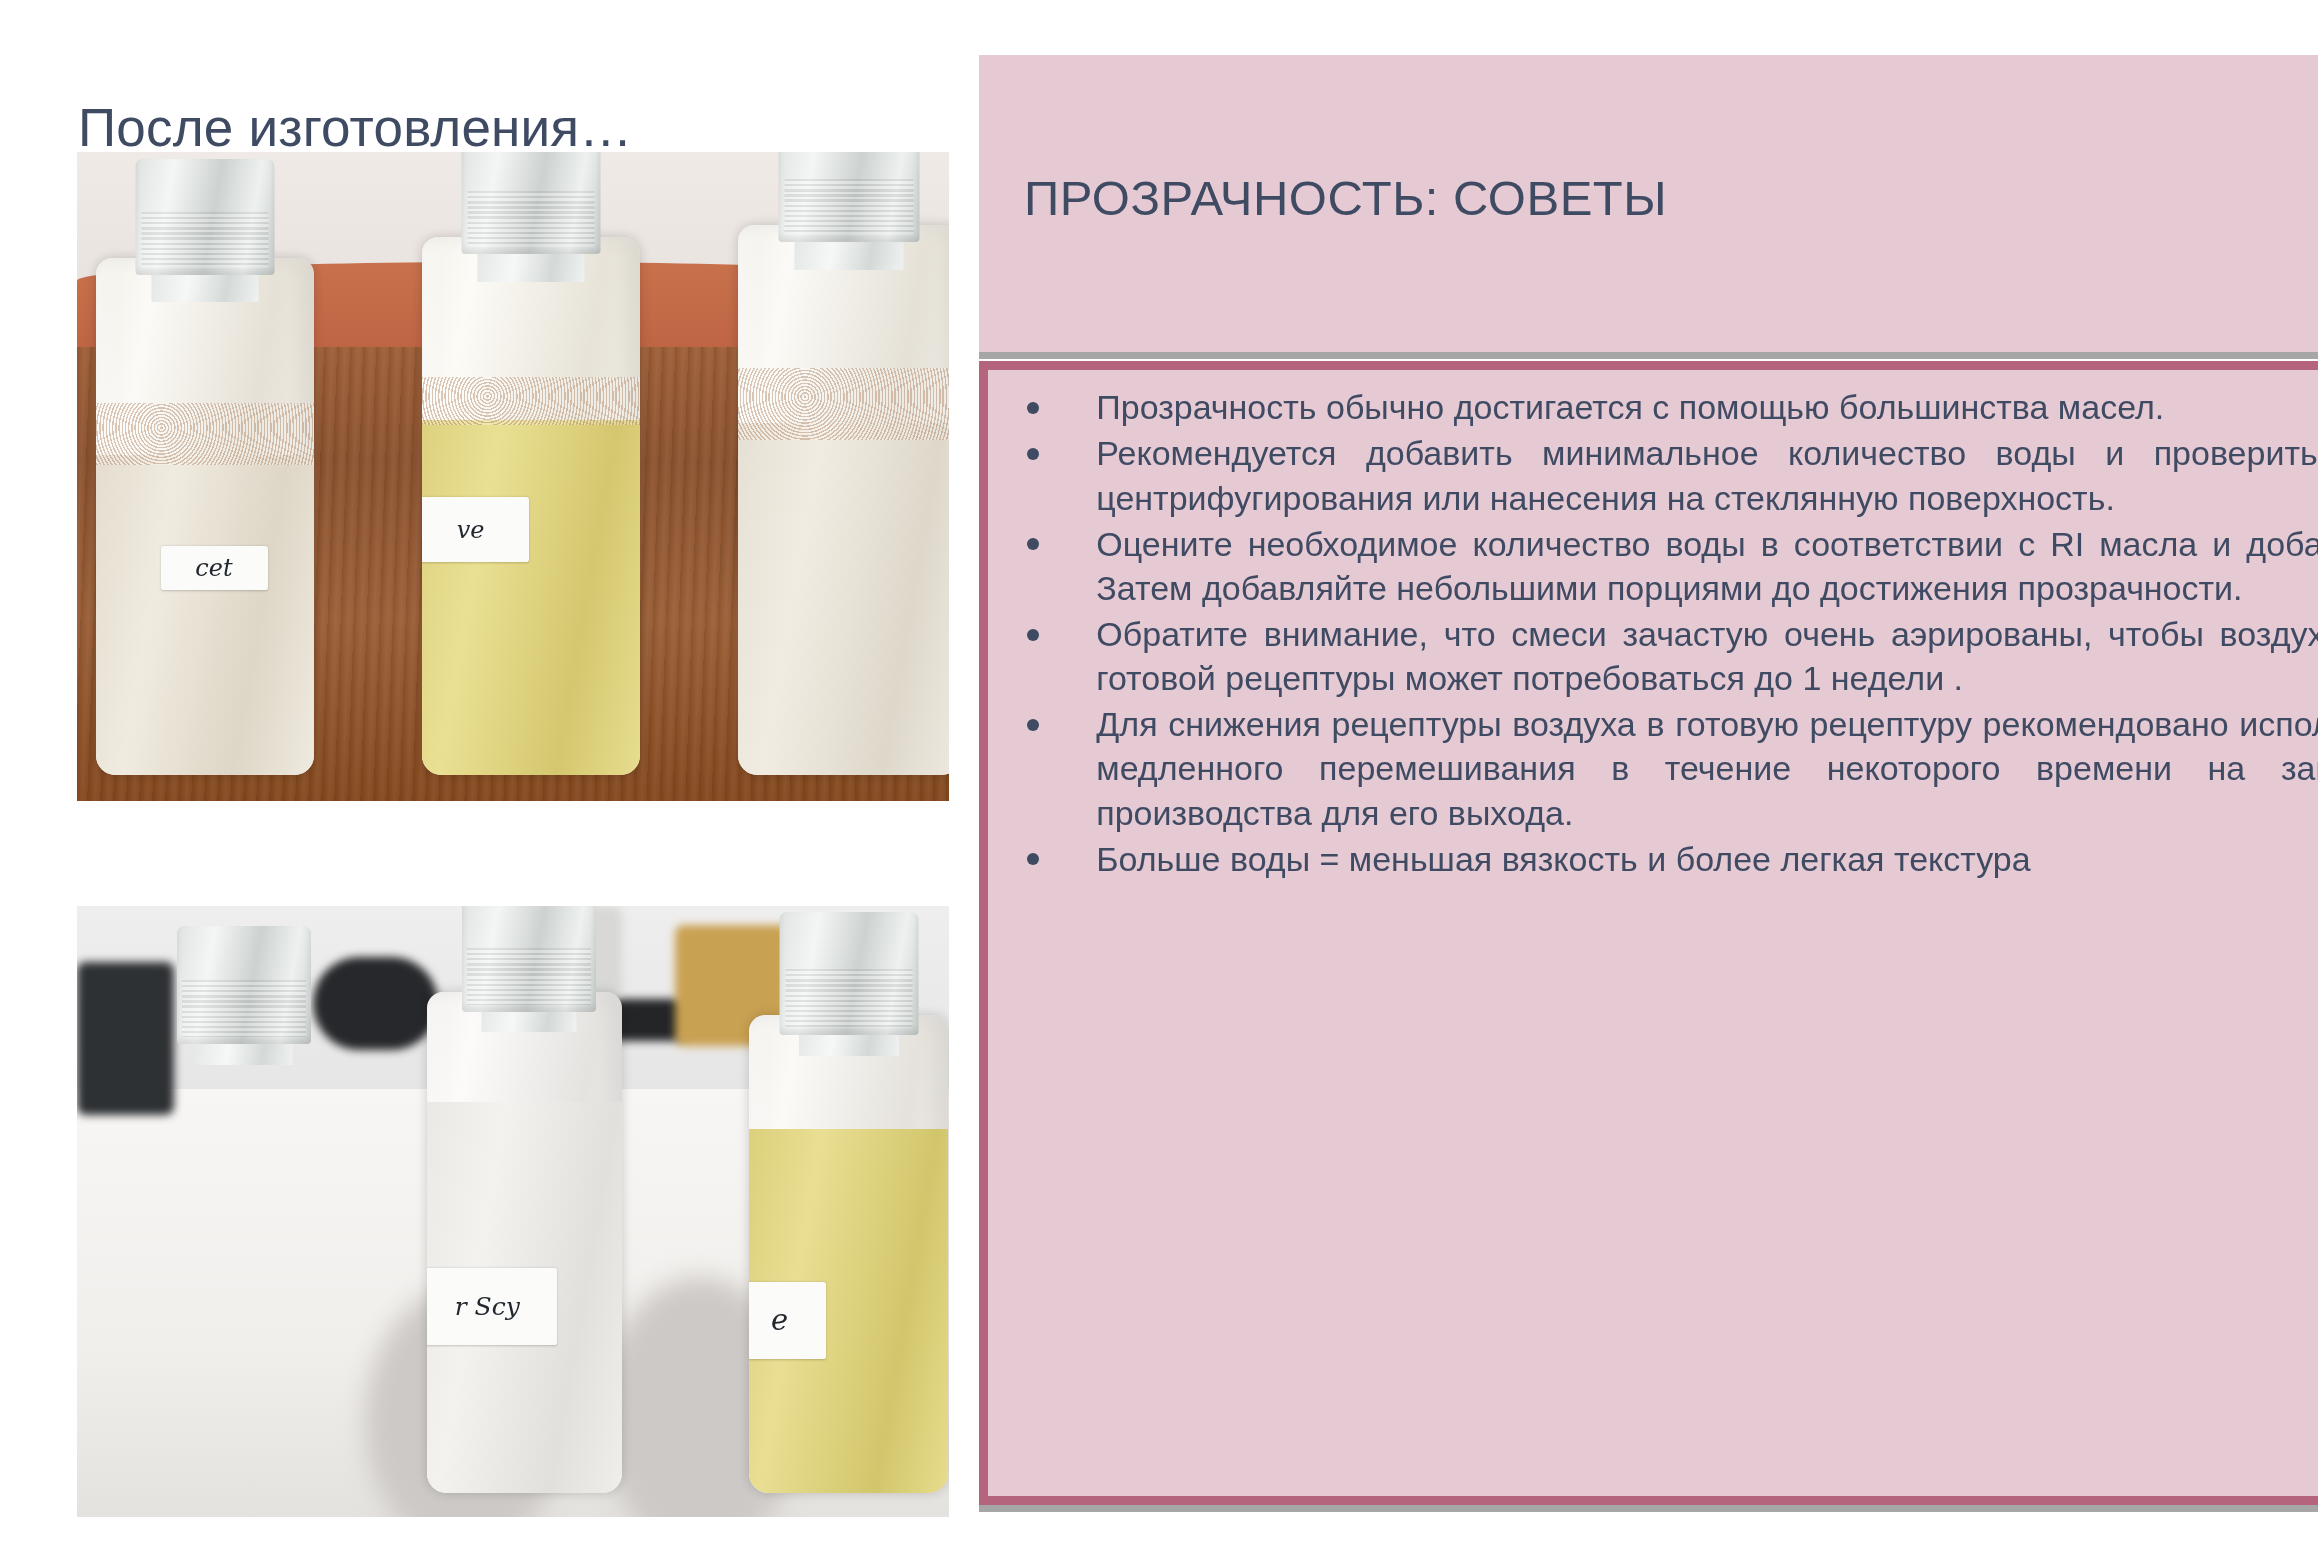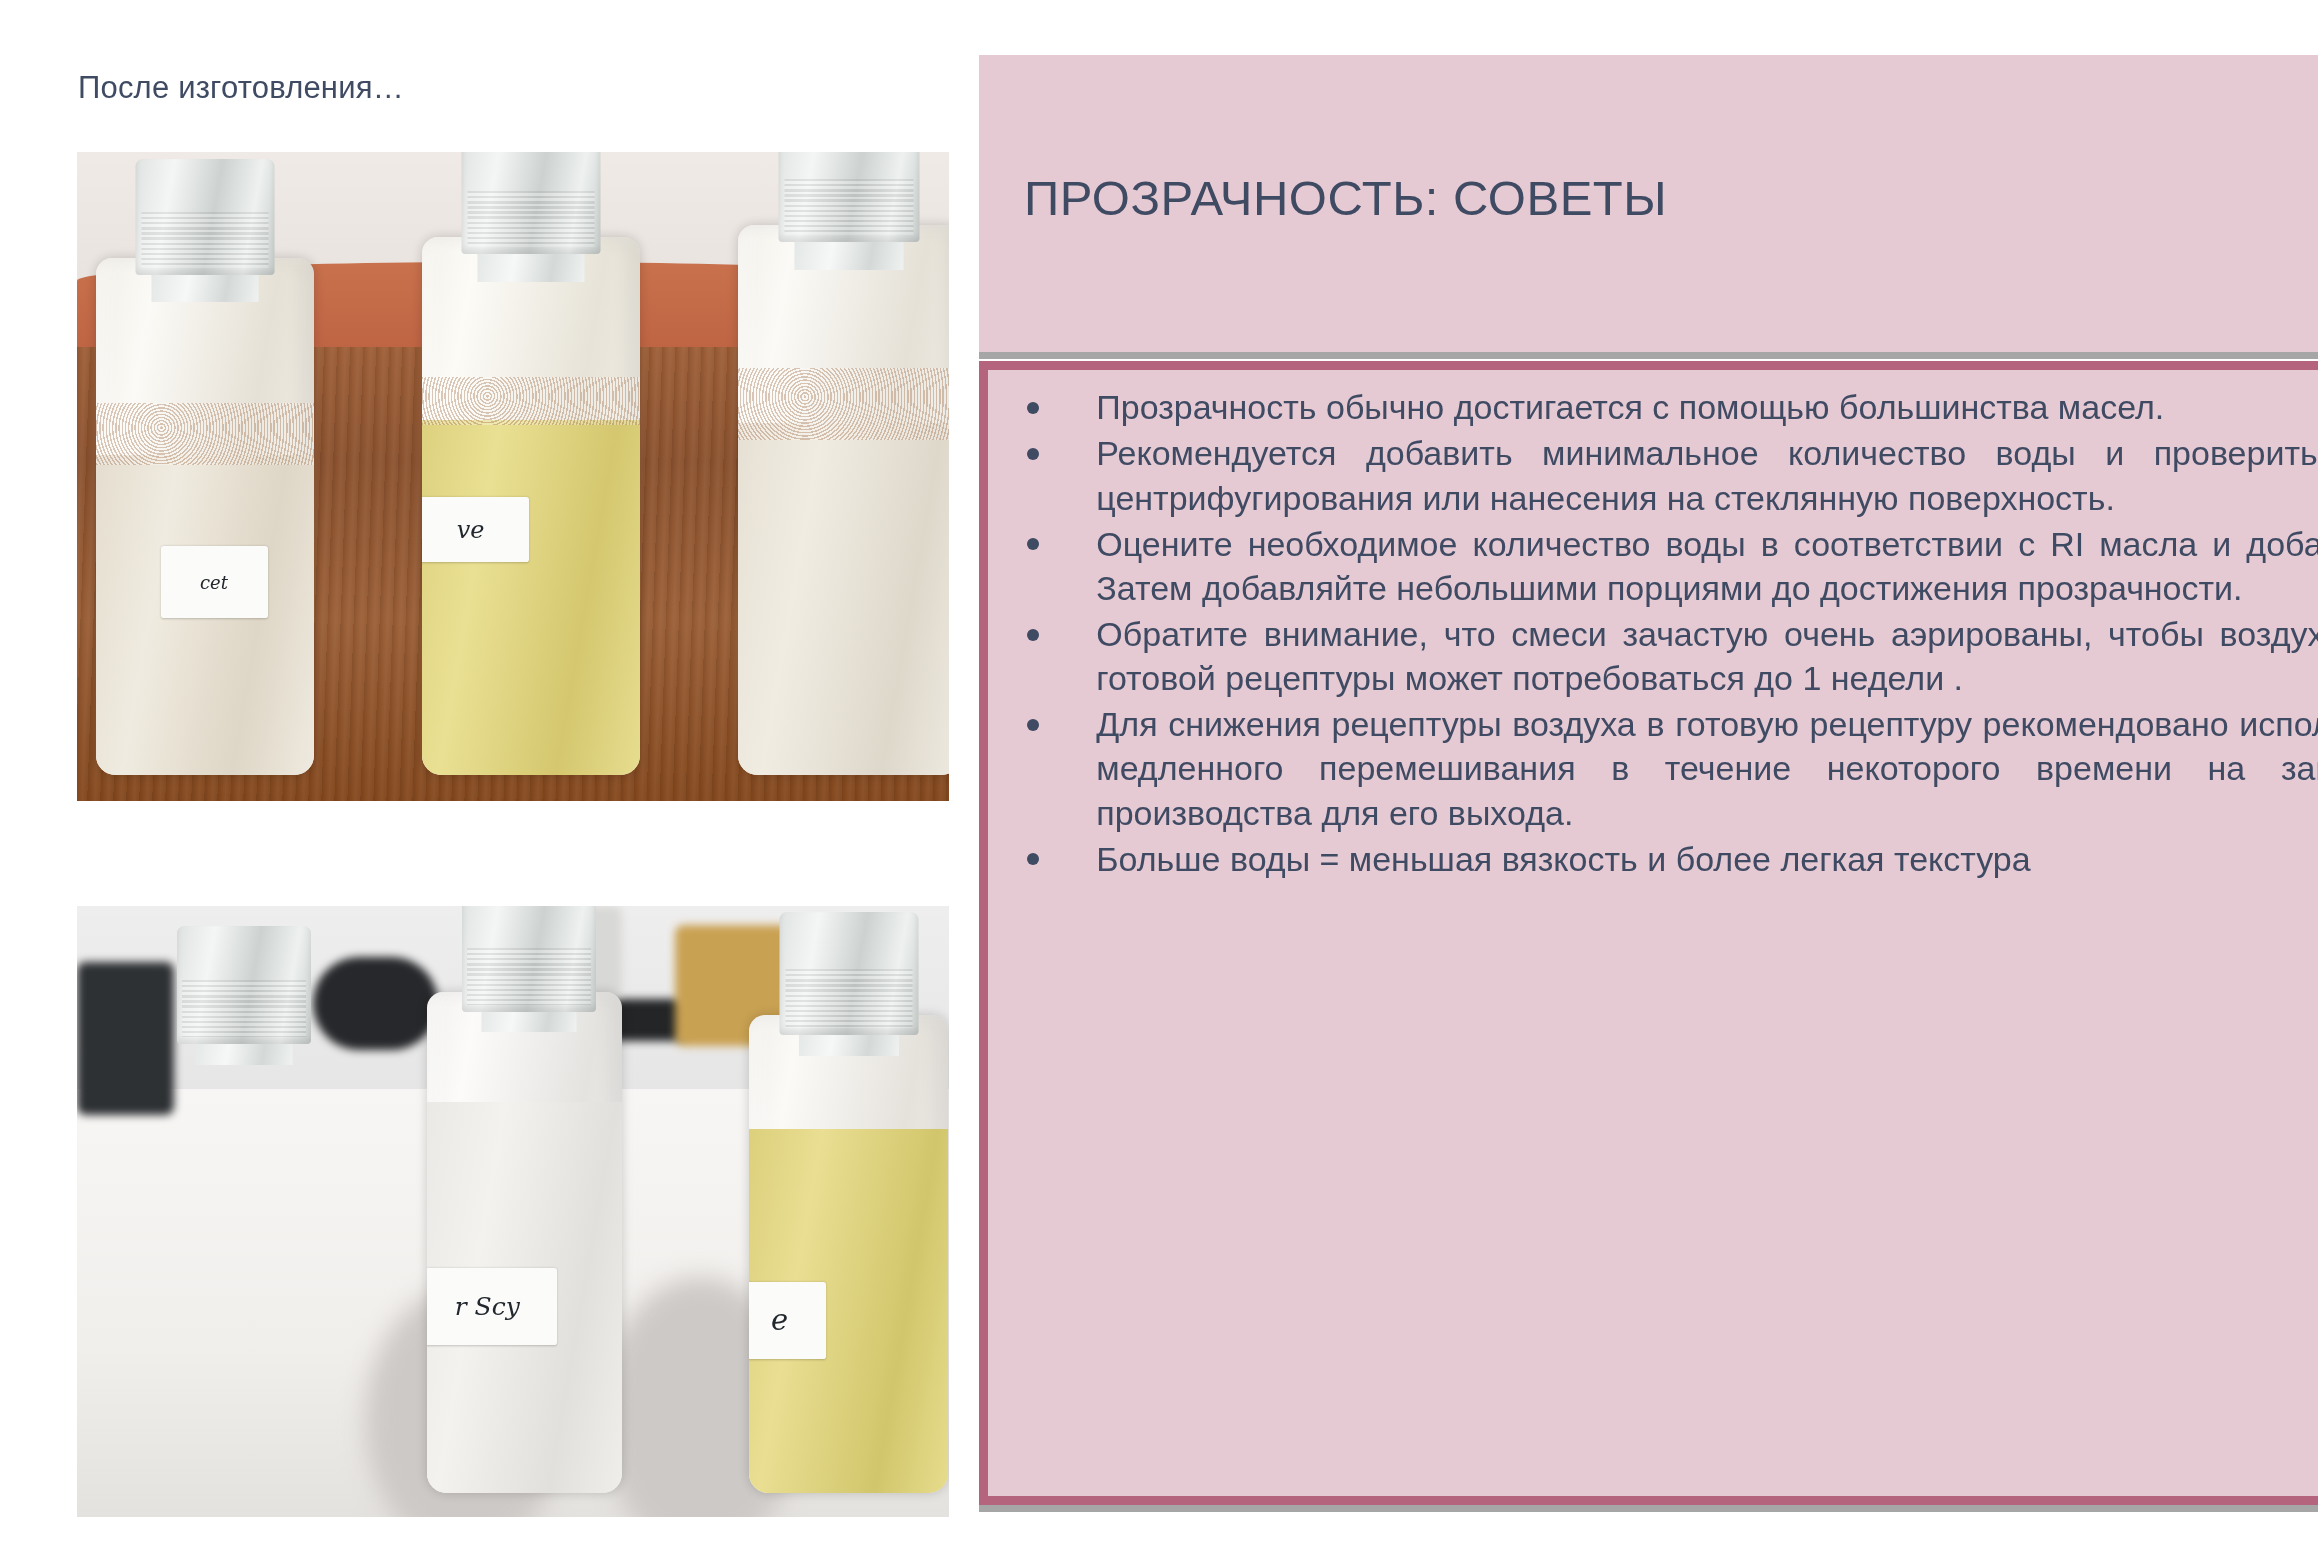--- a/index.html
+++ b/index.html
@@ -13,24 +13,25 @@
 
   
   #left-column{
     position:absolute;left:0;top:0;width:955px;height:1565px;
     background:#ffffff;
   }
   .caption{
     position:absolute;
     left:78px;
     color:#3f4a63;
-    font-size:31px;
+    font-size:53px;
     font-weight:400;
     letter-spacing:0.2px;
     white-space:nowrap;
+    margin-top:27px;
   }
   #caption-after-manufacture{ top:70px; }
   #caption-after-days{ top:814px; }
 
   .photo{
     position:absolute;left:77px;
     width:872px;
     border:0;
     overflow:hidden;
   }
@@ -140,21 +141,21 @@
 
   <div class="photo" id="photo-fresh">
     <div class="scene">
       <div class="wall-top"></div>
       <div class="wood-strip"></div>
       <div class="wood-table"></div>
 
       <div class="bottle" style="left:18.5px;width:218px;height:517px;background:linear-gradient(100deg,#f2efe8 0%,#fbfaf6 20%,#e6e1d6 60%,#f6f4ee 100%);">
         <div class="liquid" style="height:62%;background:linear-gradient(100deg,#e4ddcf 0%,#f0ebe0 30%,#ded6c6 70%,#efeae0 100%);"></div>
         <div class="foam" style="top:28%;height:12%;"></div>
-        <div class="label" style="left:65px;top:288px;width:107px;height:72px;font-size:18px;">cet</div>
+        <div class="label" style="left:65px;top:288px;width:107px;height:44px;font-size:24px;">cet</div>
       </div>
       <div class="neck" style="left:128px;bottom:499px;width:107px;height:37px;"></div>
       <div class="cap" style="left:128px;bottom:526px;width:139px;height:116px;"></div>
 
       <div class="bottle" style="left:345px;width:218px;height:538px;background:linear-gradient(100deg,#f3f1ea 0%,#fcfbf6 18%,#e7e3d8 60%,#f7f5ef 100%);">
         <div class="liquid" style="height:66%;background:linear-gradient(100deg,#ddd17f 0%,#eae093 28%,#d4c76f 70%,#e7dd8f 100%);"></div>
         <div class="foam" style="top:26%;height:9%;"></div>
         <div class="label" style="left:-9.3px;top:260px;width:116px;height:65px;font-size:24px;">ve</div>
       </div>
       <div class="neck" style="left:454px;bottom:519px;width:107px;height:37px;"></div>

